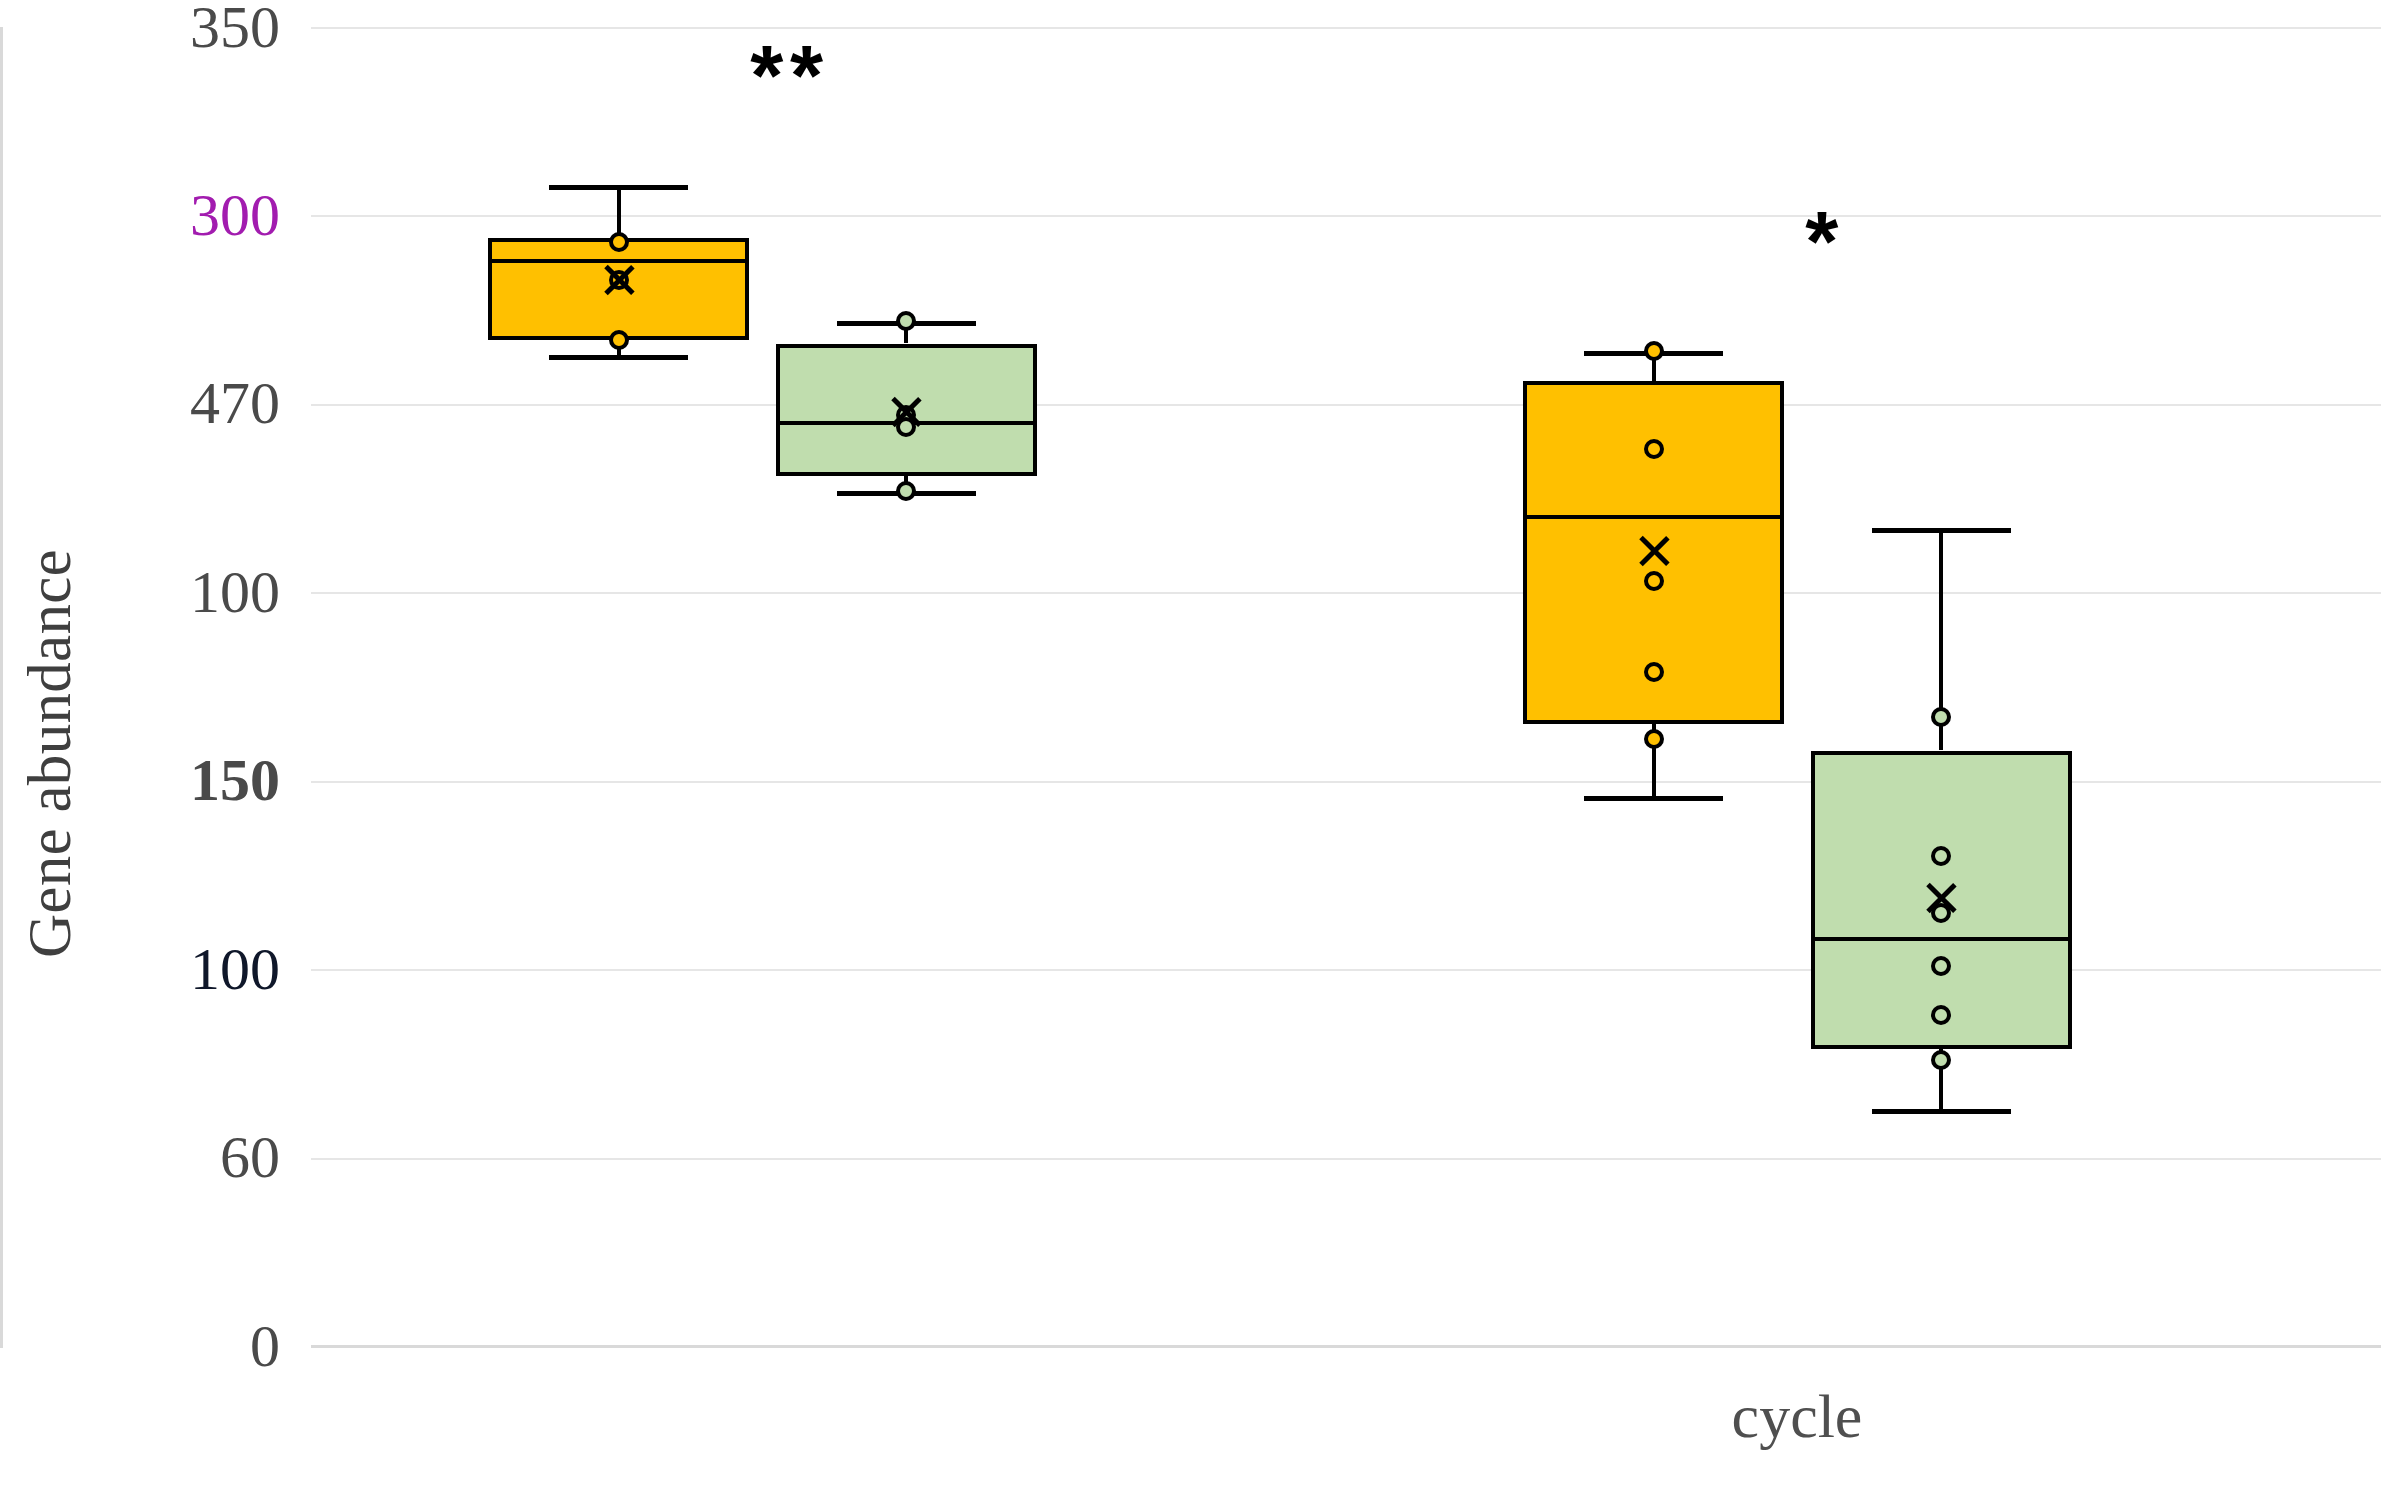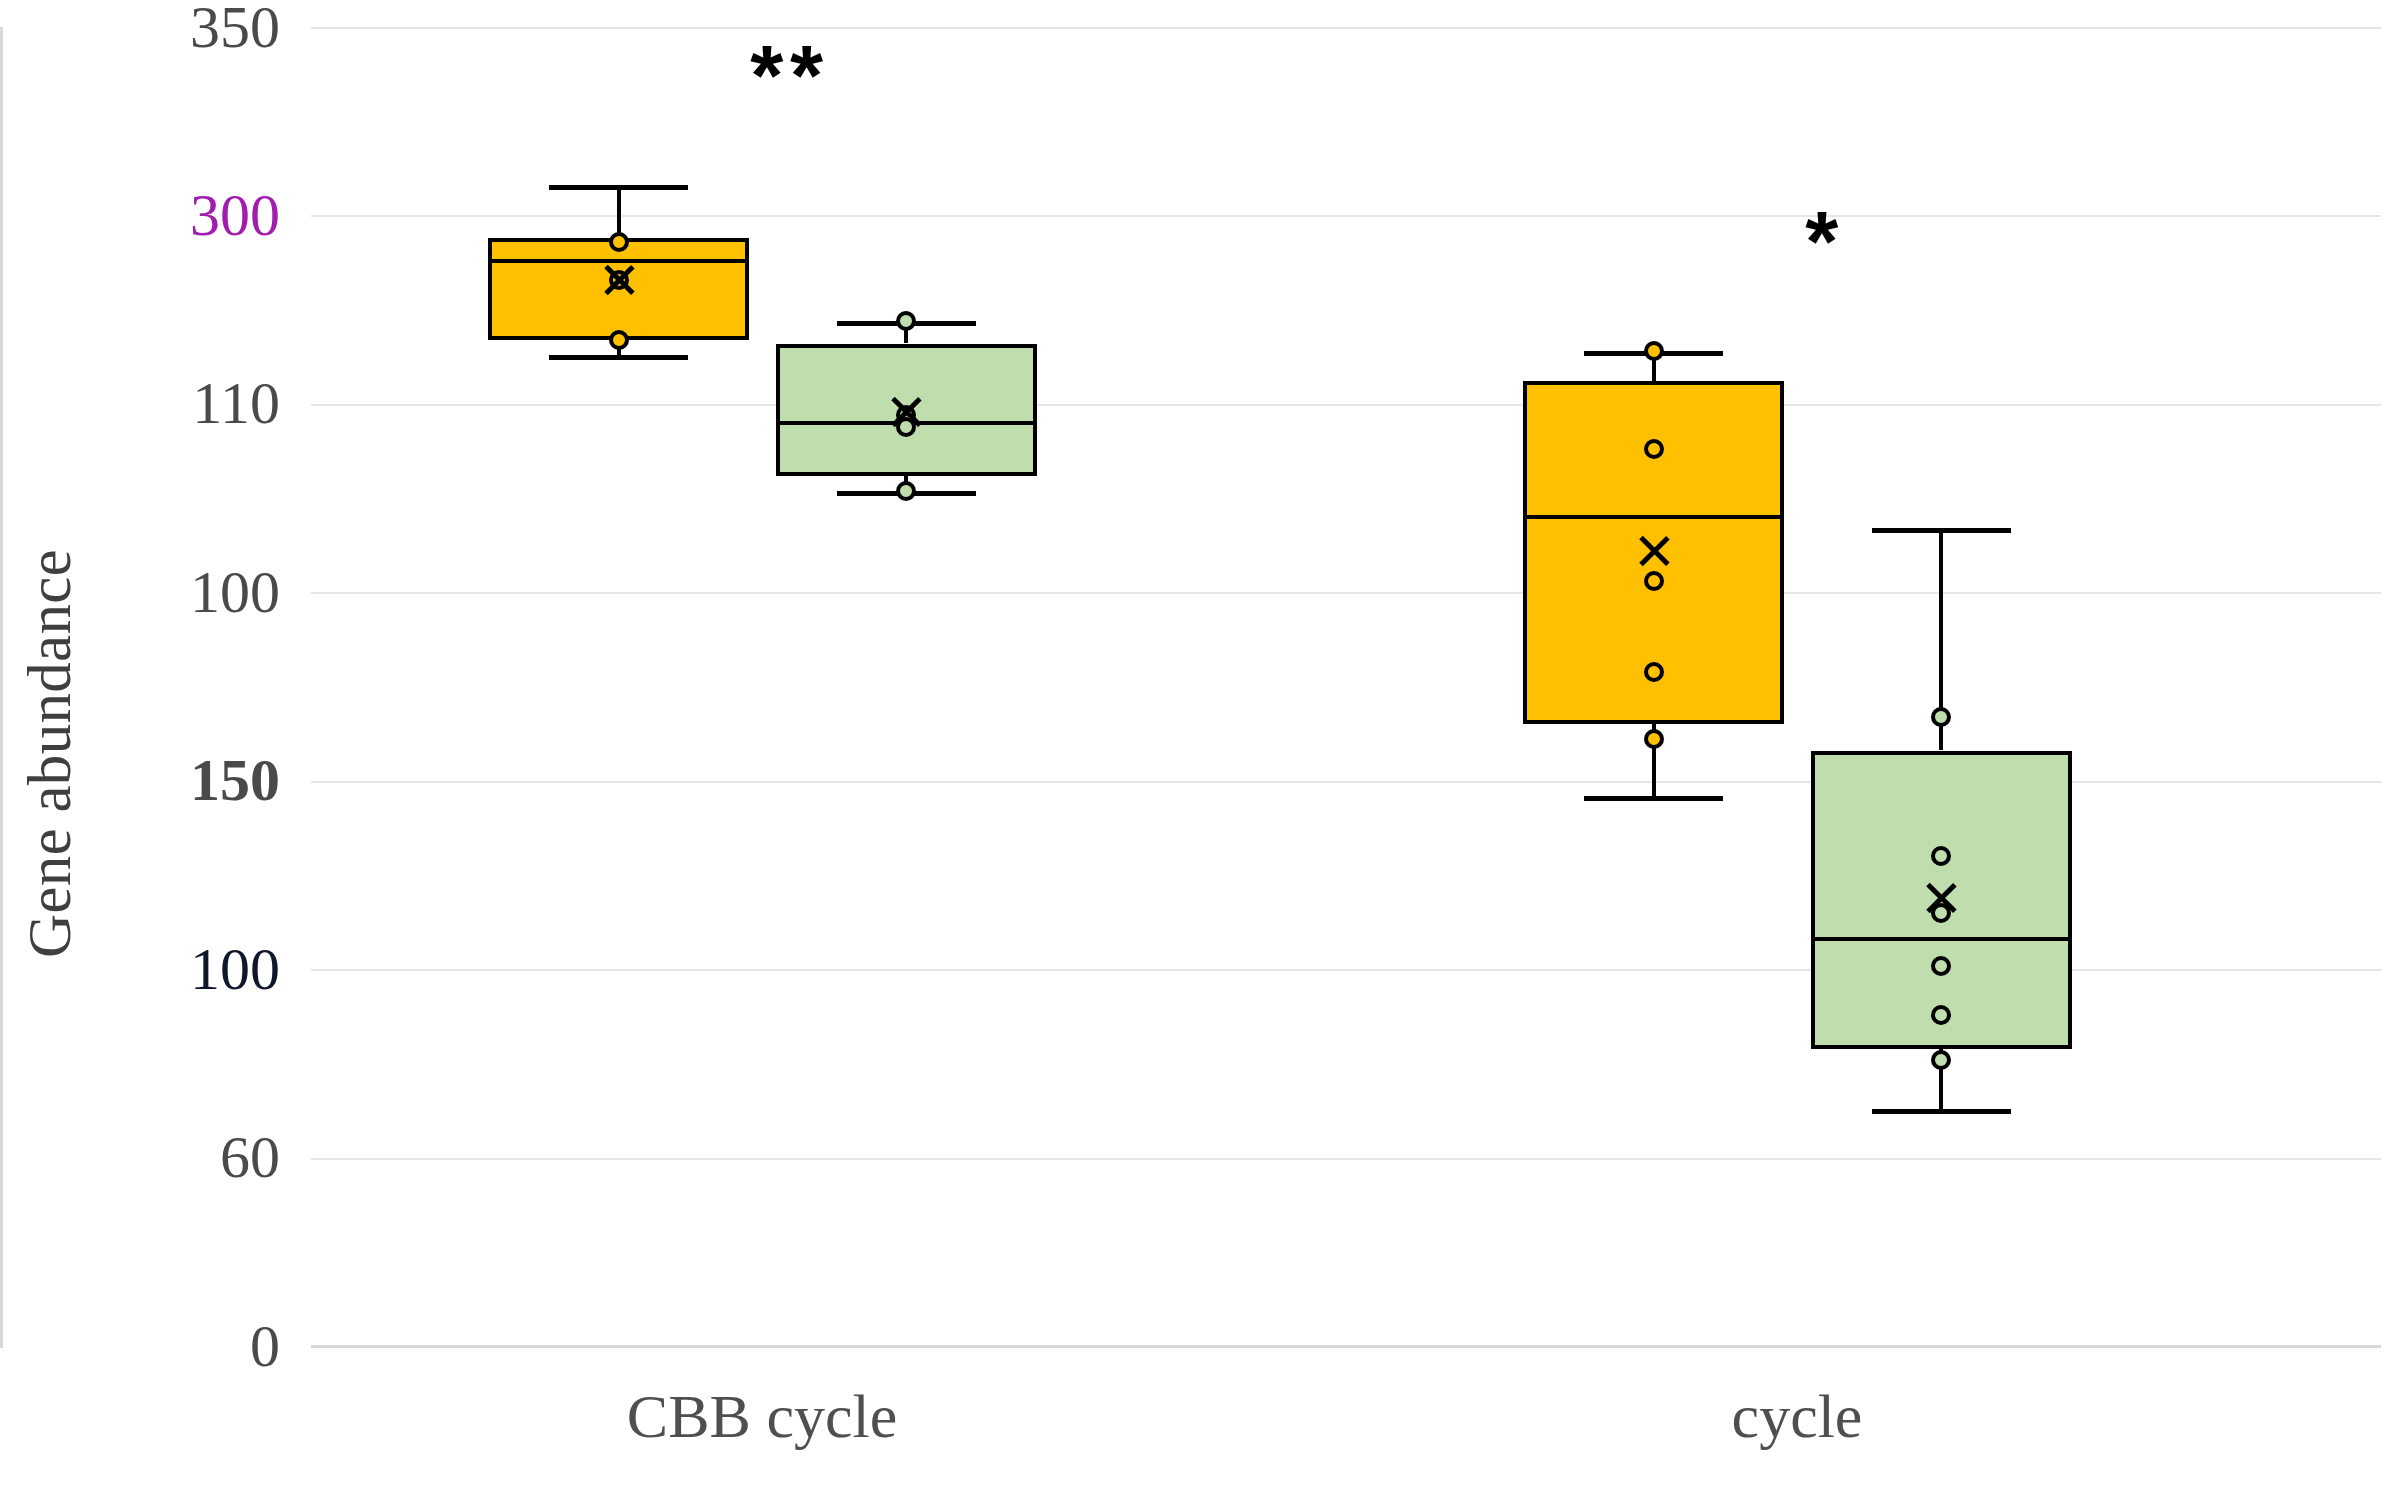--- a/index.html
+++ b/index.html
@@ -169,21 +169,21 @@
 <div id="page">
 
   <div id="y-axis-title">Gene abundance</div>
 
   <div id="y-ticks">
       <div class="y-tick-label" style="top: 1346px; color: rgb(74, 74, 74);">0</div>
       <div class="y-tick-label" style="top: 1157px; color: rgb(74, 74, 74);">60</div>
       <div class="y-tick-label" style="top: 969px; color: #0f172a;">100</div>
       <div class="y-tick-label" style="top: 780px; color: rgb(74, 74, 74); font-weight: bold;">150</div>
       <div class="y-tick-label" style="top: 592px; color: rgb(74, 74, 74);">100</div>
-      <div class="y-tick-label" style="top: 403px; color: rgb(74, 74, 74);">110</div>
+      <div class="y-tick-label" style="top: 403px; color: rgb(74, 74, 74);">470</div>
       <div class="y-tick-label" style="top: 215px; color: #a21caf;">300</div>
       <div class="y-tick-label" style="top: 26.5px; color: rgb(74, 74, 74);">350</div>
     </div>
 
   <div id="axis-left"></div>
 
   <div id="axis-bottom"></div>
 
   <div id="plot-area">
       <div class="gridline" style="top: 1131px; background: rgb(230, 230, 230);"></div>
@@ -244,16 +244,15 @@
         <div class="data-point" style="left: 1630px; top: 886px; background: rgb(192, 221, 174);"></div>
         <div class="data-point" style="left: 1630px; top: 939px; background: rgb(192, 221, 174);"></div>
         <div class="data-point" style="left: 1630px; top: 988px; background: rgb(192, 221, 174);"></div>
         <div class="data-point" style="left: 1630px; top: 1033px; background: rgb(192, 221, 174);"></div>
         <div class="mean-marker" style="left: 1630px; top: 871px;"></div>
       </div>
     </div>
 
 <div class="sig-marker" style="left: 790px; top: 33px;">**</div>
     <div class="sig-marker" style="left: 1825px; top: 199px;">*</div>
-    <div class="x-cat-label" style="left: 762px; color: rgb(79, 79, 79);">CBB cycle</div>
     <div class="x-cat-label" style="left: 1797px; color: rgb(79, 79, 79);">cycle</div>
   </div>
 
 
 </body></html>

